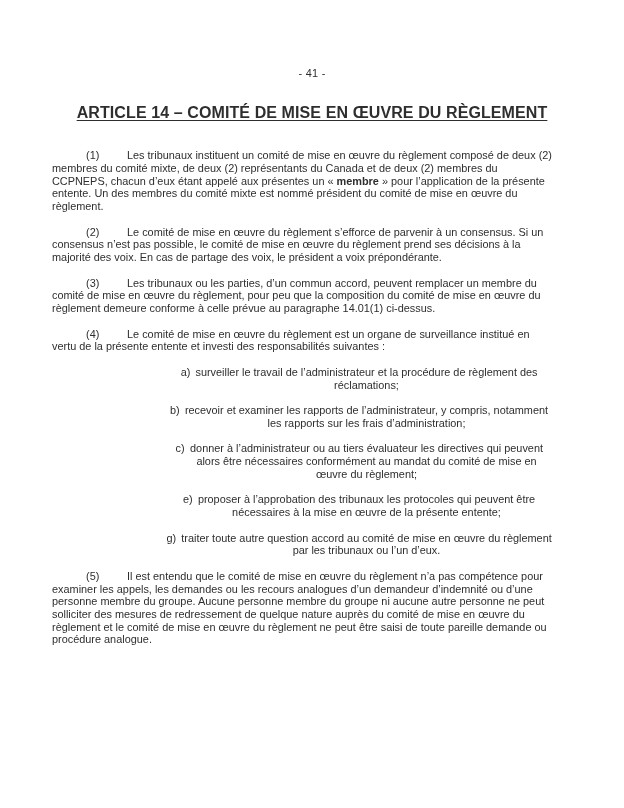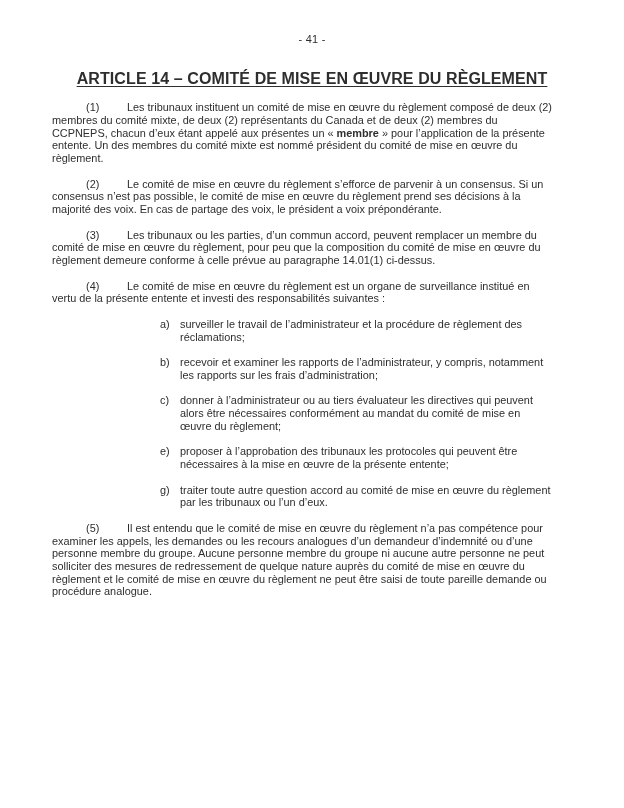--- a/index.html
+++ b/index.html
@@ -12,20 +12,21 @@
     line-height: 12.65px;
     color: #2e2e2e;
     overflow: hidden;
   }
   .page { width: 624px; height: 808px; background: #ffffff; }
 
   .page-number {
     padding-top: 33px;
     text-align: center;
     letter-spacing: 0.3px;
+    margin-top: 34px;
   }
 
   .title-row {
     margin-top: 27px;
     text-align: center;
   }
   .title-text {
     font-weight: bold;
     font-size: 16px;
     text-decoration: underline;
@@ -37,29 +38,30 @@
 
   .section-heading { margin-top: 14px; padding-left: 17px; }
   .sec-num { display: inline-block; width: 43px; }
   .sec-title { font-weight: bold; }
 
   .para {
     margin: 13px 0 0 0;
     text-indent: 34px;
     text-align: left;
   }
-  .para.first { margin-top: 15px; }
+  .para.first { margin-top: 29px; }
   .pnum { display: inline-block; width: 41px; text-indent: 0; }
 
   .resp-list { margin: 0; }
   .list-item {
     margin: 13px 0 0 108px;
     max-width: 382px;
     padding-left: 20px;
     text-indent: -20px;
+    text-align: center;
   }
   .letter { display: inline-block; width: 20px; text-indent: 0; }
 
   b.term { font-weight: bold; }
 </style>
 </head>
 <body>
 
 <div class="page">
 

